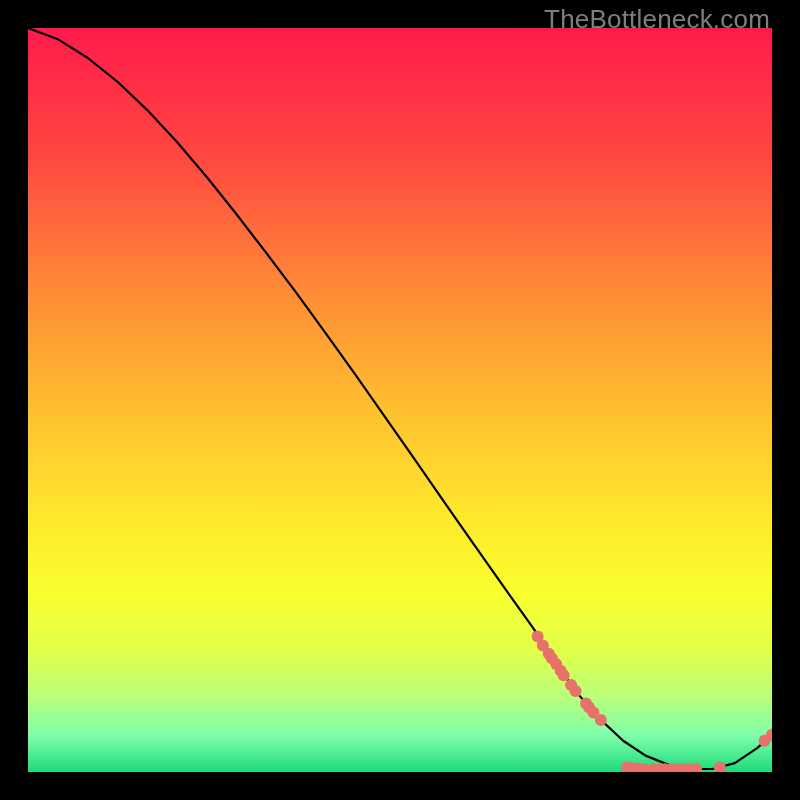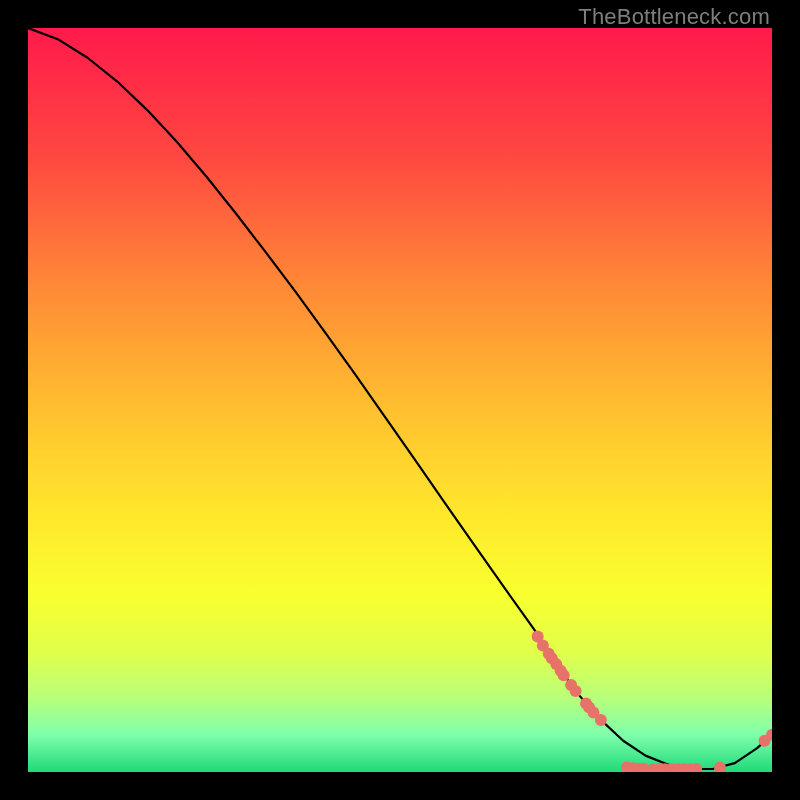--- a/index.html
+++ b/index.html
@@ -17,21 +17,21 @@
     top: 28px;
     width: 744px;
     height: 744px;
     background: #000;
   }
   .watermark {
     position: absolute;
     top: 4px;
     right: 30px;
     color: #7e7e7e;
-    font-size: 22px;
+    font-size: 26px;
     font-weight: 500;
     letter-spacing: 0.2px;
     margin-left: 28px;
   }
   svg { display: block; }
 </style>
 </head>
 <body>
 
 <div class="frame">

